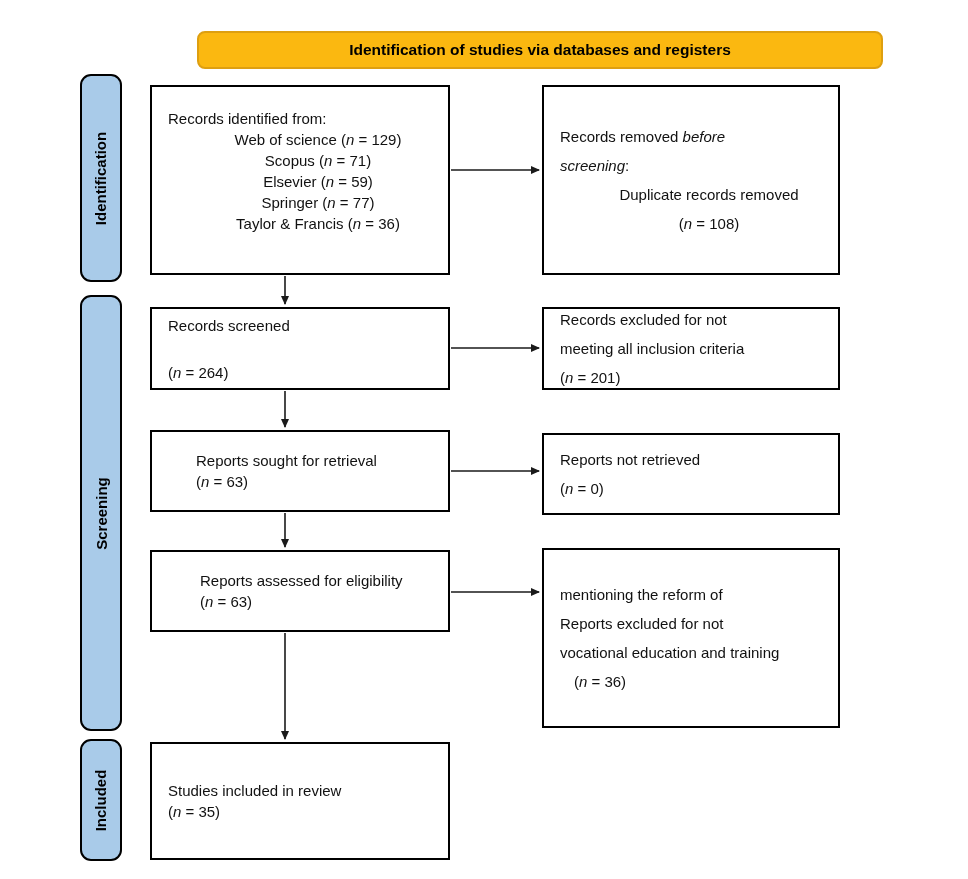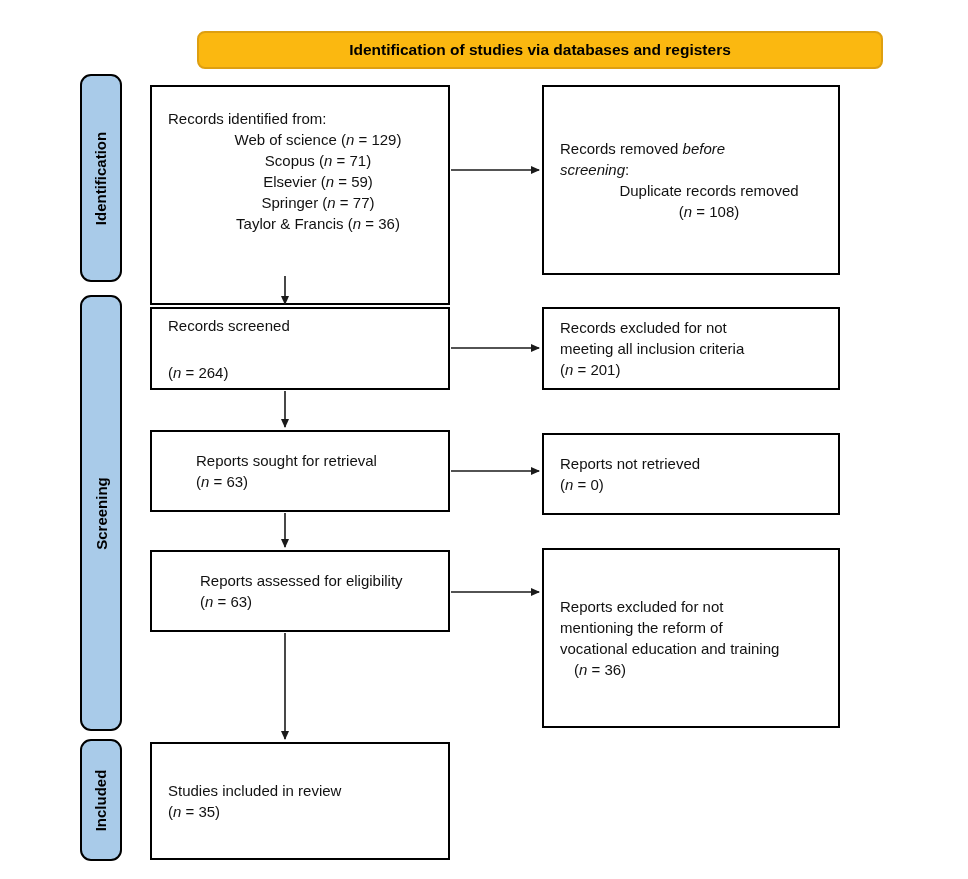--- a/index.html
+++ b/index.html
@@ -45,22 +45,22 @@
   .flow-box {
     position: absolute;
     background: #ffffff;
     border: 2px solid #000000;
     box-sizing: border-box;
     display: flex; flex-direction: column; justify-content: center;
     padding: 6px 10px 6px 16px;
     font-size: 15px; line-height: 21px;
   }
   .col-left  { left: 150px; width: 300px; }
-  .col-right { left: 542px; width: 298px; }
-  #box-records-identified { top: 85px;  height: 220px; justify-content: flex-start; padding-top: 21px; }
+  .col-right { left: 542px; width: 298px; gap: 8px; }
+  #box-records-identified { top: 85px;  height: 190px; justify-content: flex-start; padding-top: 21px; }
   #box-records-screened   { top: 307px; height: 83px; gap: 26px; }
   #box-reports-sought     { top: 430px; height: 82px; padding-left: 44px; }
   #box-reports-assessed   { top: 550px; height: 82px; padding-left: 48px; }
   #box-studies-included   { top: 742px; height: 118px; }
   #box-records-removed    { top: 85px;  height: 190px; }
   #box-records-excluded   { top: 307px; height: 83px; }
   #box-reports-not-retrieved { top: 433px; height: 82px; }
   #box-reports-excluded   { top: 548px; height: 180px; }
   .line { white-space: nowrap; }
   .line.ind1 { padding-left: 30px; text-align: center; }
@@ -123,22 +123,22 @@
   <div class="flow-box col-right" id="box-reports-not-retrieved">
       <div class="line"><span>Reports not retrieved</span></div>
       <div class="line"><span>(</span><span class="it">n</span><span> = 0)</span></div>
     </div>
 
   <div class="flow-box col-left" id="box-reports-assessed">
       <div class="line"><span>Reports assessed for eligibility</span></div>
       <div class="line"><span>(</span><span class="it">n</span><span> = 63)</span></div>
     </div>
   <div class="flow-box col-right" id="box-reports-excluded">
+      <div class="line"><span>mentioning the reform of</span></div>
       <div class="line"><span>Reports excluded for not</span></div>
-      <div class="line"><span>mentioning the reform of</span></div>
       <div class="line"><span>vocational education and training</span></div>
       <div class="line ind2"><span>(</span><span class="it">n</span><span> = 36)</span></div>
     </div>
 
   <div class="flow-box col-left" id="box-studies-included">
       <div class="line"><span>Studies included in review</span></div>
       <div class="line"><span>(</span><span class="it">n</span><span> = 35)</span></div>
     </div>
 
   <svg id="arrows" width="968" height="879" viewBox="0 0 968 879">

